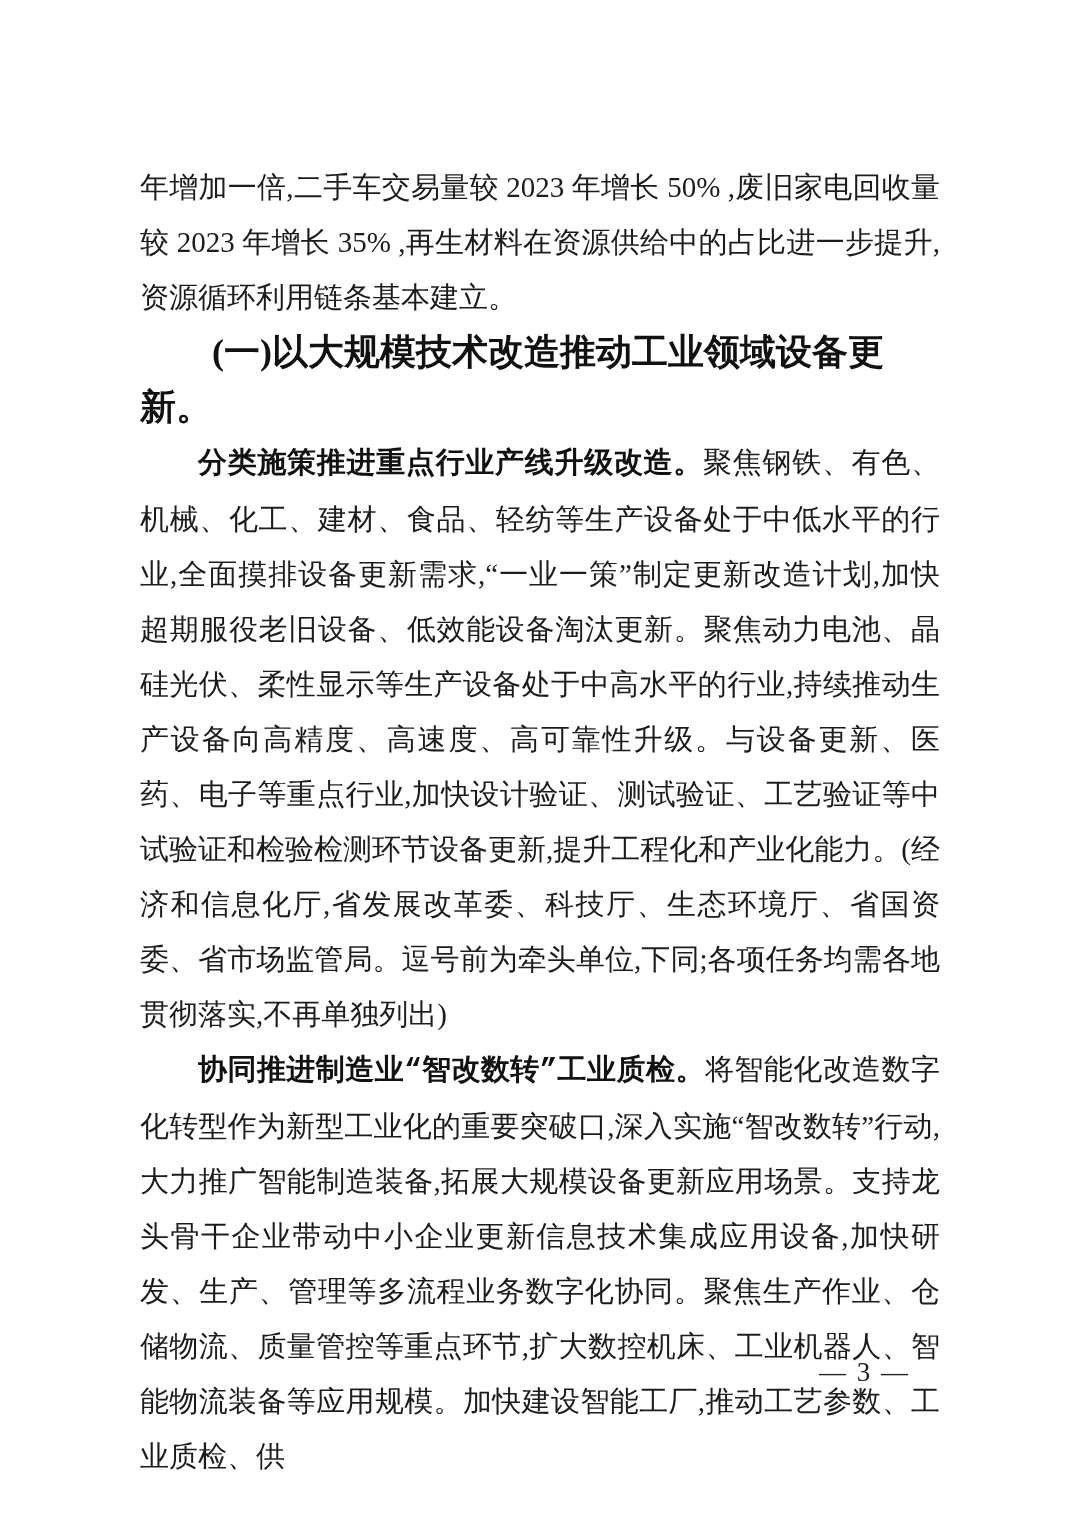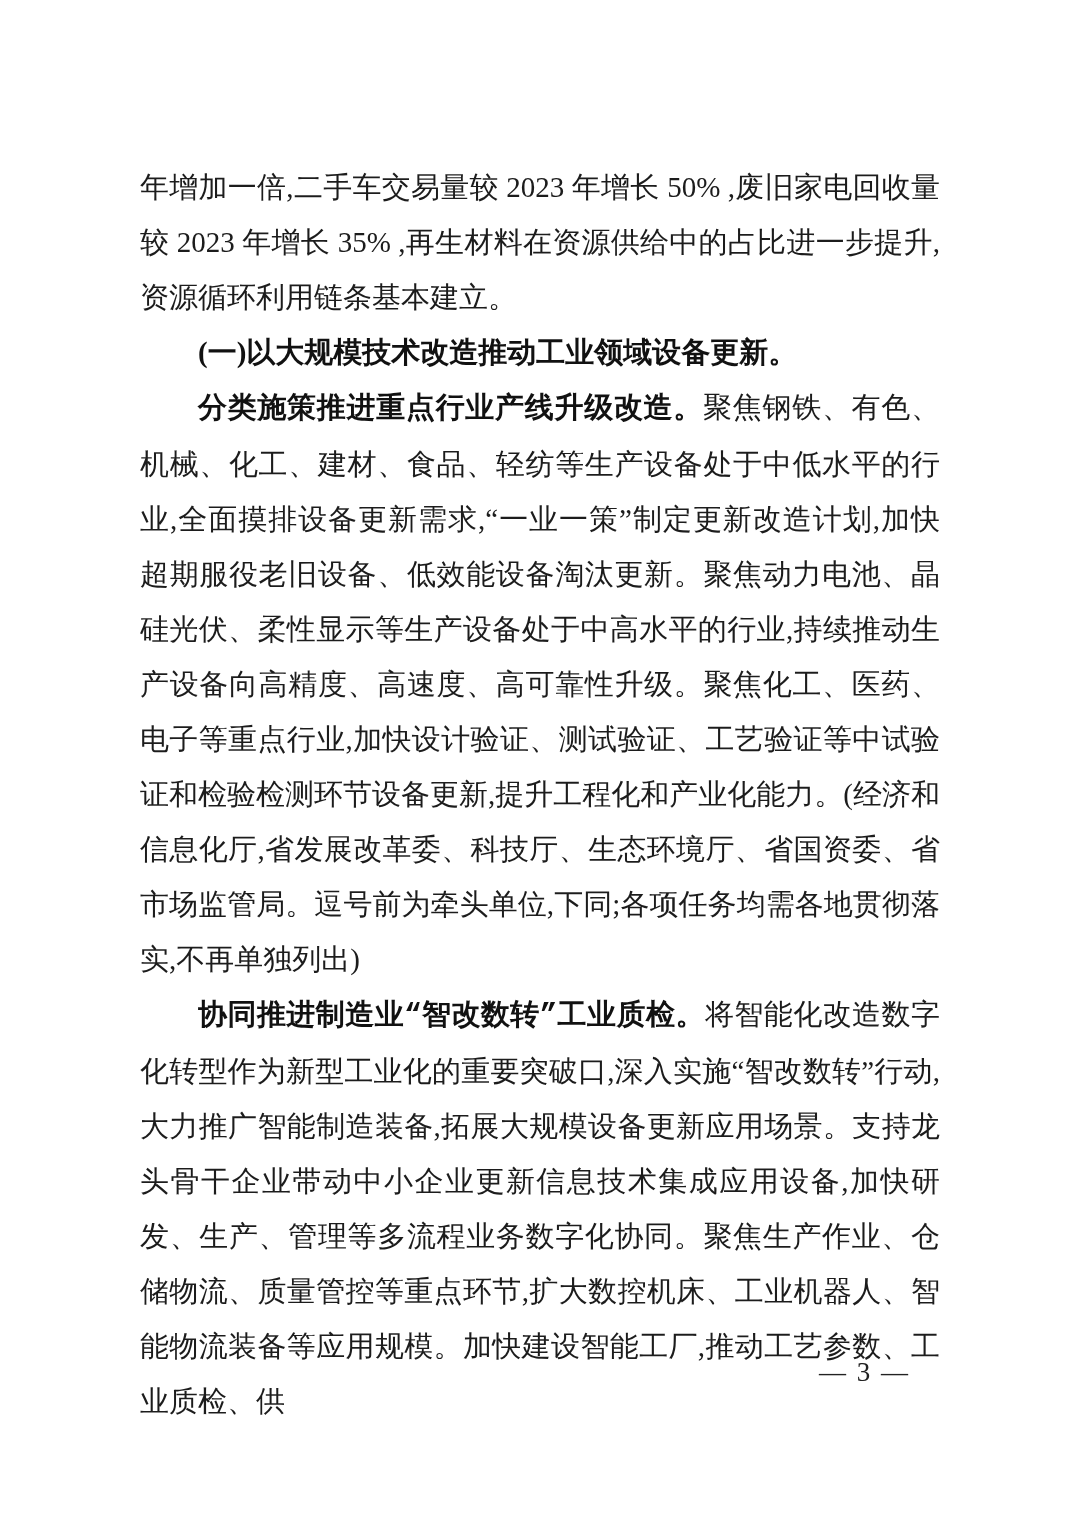--- a/index.html
+++ b/index.html
@@ -41,21 +41,21 @@
     font-size: 30px;
     line-height: 55px;
     color: #000000;
     text-indent: 2em;
     text-align: left;
     letter-spacing: 0.5px;
   }
   .subsection-heading {
     margin: 0;
     font-weight: bold;
-    font-size: 29px;
+    font-size: 36px;
     line-height: 55px;
     color: #111111;
     text-indent: 2em;
     text-align: left;
   }
   .body-paragraph {
     text-indent: 2em;
   }
   .lead-sentence {
     font-weight: bold;
@@ -77,20 +77,20 @@
 <body>
 
 <div class="page">
   <div class="content">
 
     <p class="para-continuation">年增加一倍,二手车交易量较 2023 年增长 50% ,废旧家电回收量较 2023 年增长 35% ,再生材料在资源供给中的占比进一步提升,资源循环利用链条基本建立。</p>
 
 
     <h3 class="subsection-heading">(一)以大规模技术改造推动工业领域设备更新。</h3>
 
-    <p class="body-paragraph"><span class="lead-sentence">分类施策推进重点行业产线升级改造。</span><span>聚焦钢铁、有色、机械、化工、建材、食品、轻纺等生产设备处于中低水平的行业,全面摸排设备更新需求,“一业一策”制定更新改造计划,加快超期服役老旧设备、低效能设备淘汰更新。聚焦动力电池、晶硅光伏、柔性显示等生产设备处于中高水平的行业,持续推动生产设备向高精度、高速度、高可靠性升级。聚焦化工、医药、电子等重点行业,加快设计验证、测试验证、工艺验证等中试验证和检验检测环节设备更新,提升工程化和产业化能力。(经济和信息化厅,省发展改革委、科技厅、生态环境厅、省国资委、省市场监管局。逗号前为牵头单位,下同;各项任务均需各地贯彻落实,不再单独列出)</span></p>
+    <p class="body-paragraph"><span class="lead-sentence">分类施策推进重点行业产线升级改造。</span><span>聚焦钢铁、有色、机械、化工、建材、食品、轻纺等生产设备处于中低水平的行业,全面摸排设备更新需求,“一业一策”制定更新改造计划,加快超期服役老旧设备、低效能设备淘汰更新。聚焦动力电池、晶硅光伏、柔性显示等生产设备处于中高水平的行业,持续推动生产设备向高精度、高速度、高可靠性升级。与设备更新、医药、电子等重点行业,加快设计验证、测试验证、工艺验证等中试验证和检验检测环节设备更新,提升工程化和产业化能力。(经济和信息化厅,省发展改革委、科技厅、生态环境厅、省国资委、省市场监管局。逗号前为牵头单位,下同;各项任务均需各地贯彻落实,不再单独列出)</span></p>
 
     <p class="body-paragraph"><span class="lead-sentence">协同推进制造业“智改数转”工业质检。</span><span>将智能化改造数字化转型作为新型工业化的重要突破口,深入实施“智改数转”行动,大力推广智能制造装备,拓展大规模设备更新应用场景。支持龙头骨干企业带动中小企业更新信息技术集成应用设备,加快研发、生产、管理等多流程业务数字化协同。聚焦生产作业、仓储物流、质量管控等重点环节,扩大数控机床、工业机器人、智能物流装备等应用规模。加快建设智能工厂,推动工艺参数、工业质检、供</span></p>
 
   </div>
 
   <div class="page-number">— 3 —</div>
 </div>
 
 </body></html>

